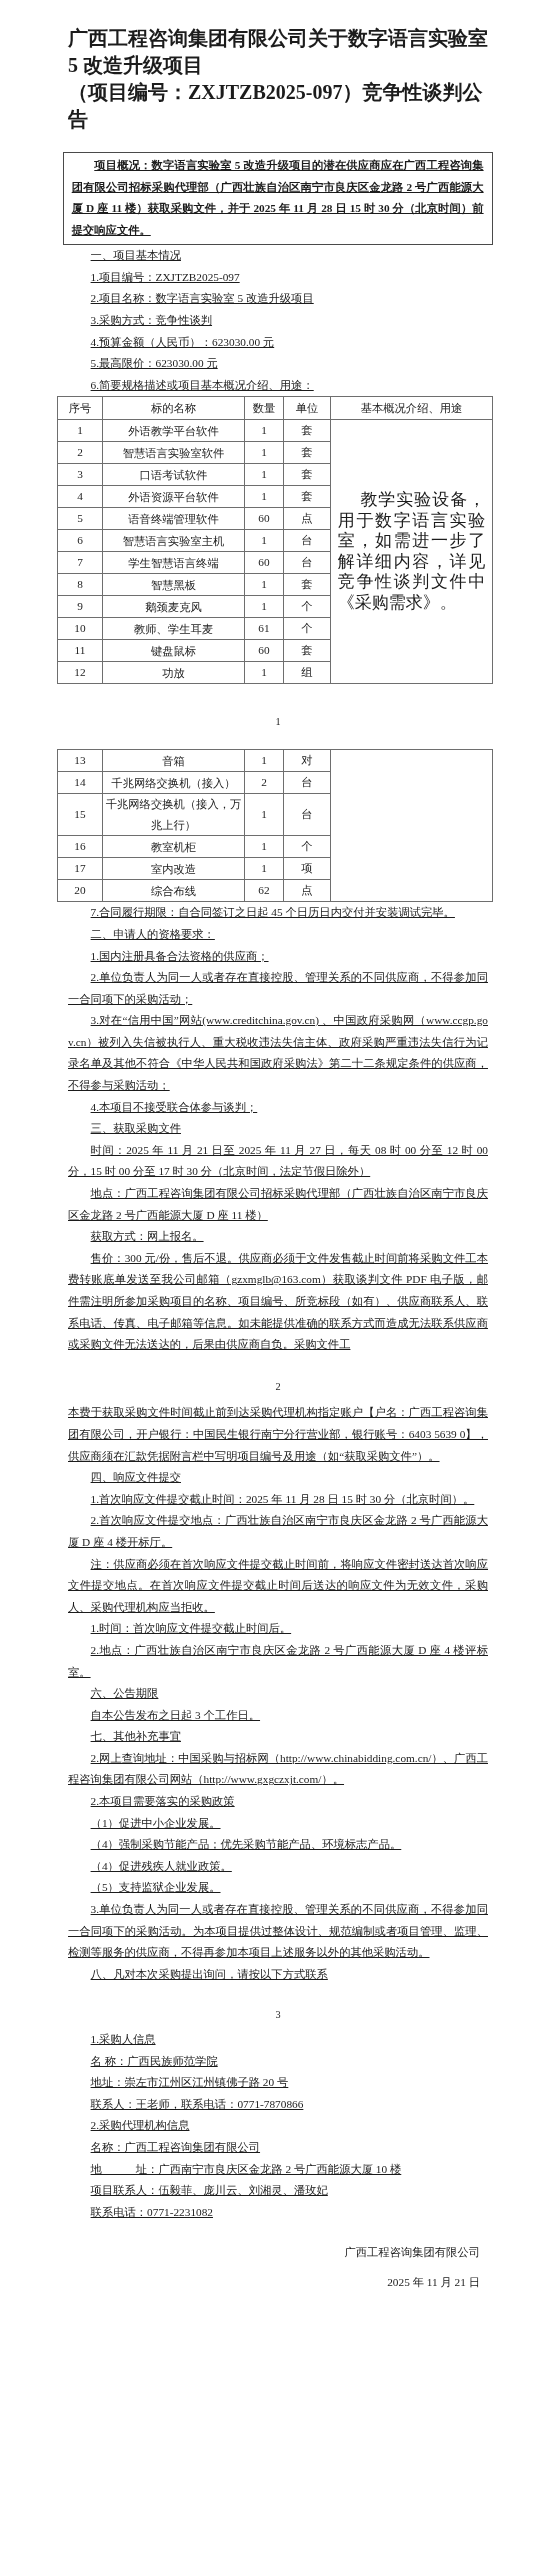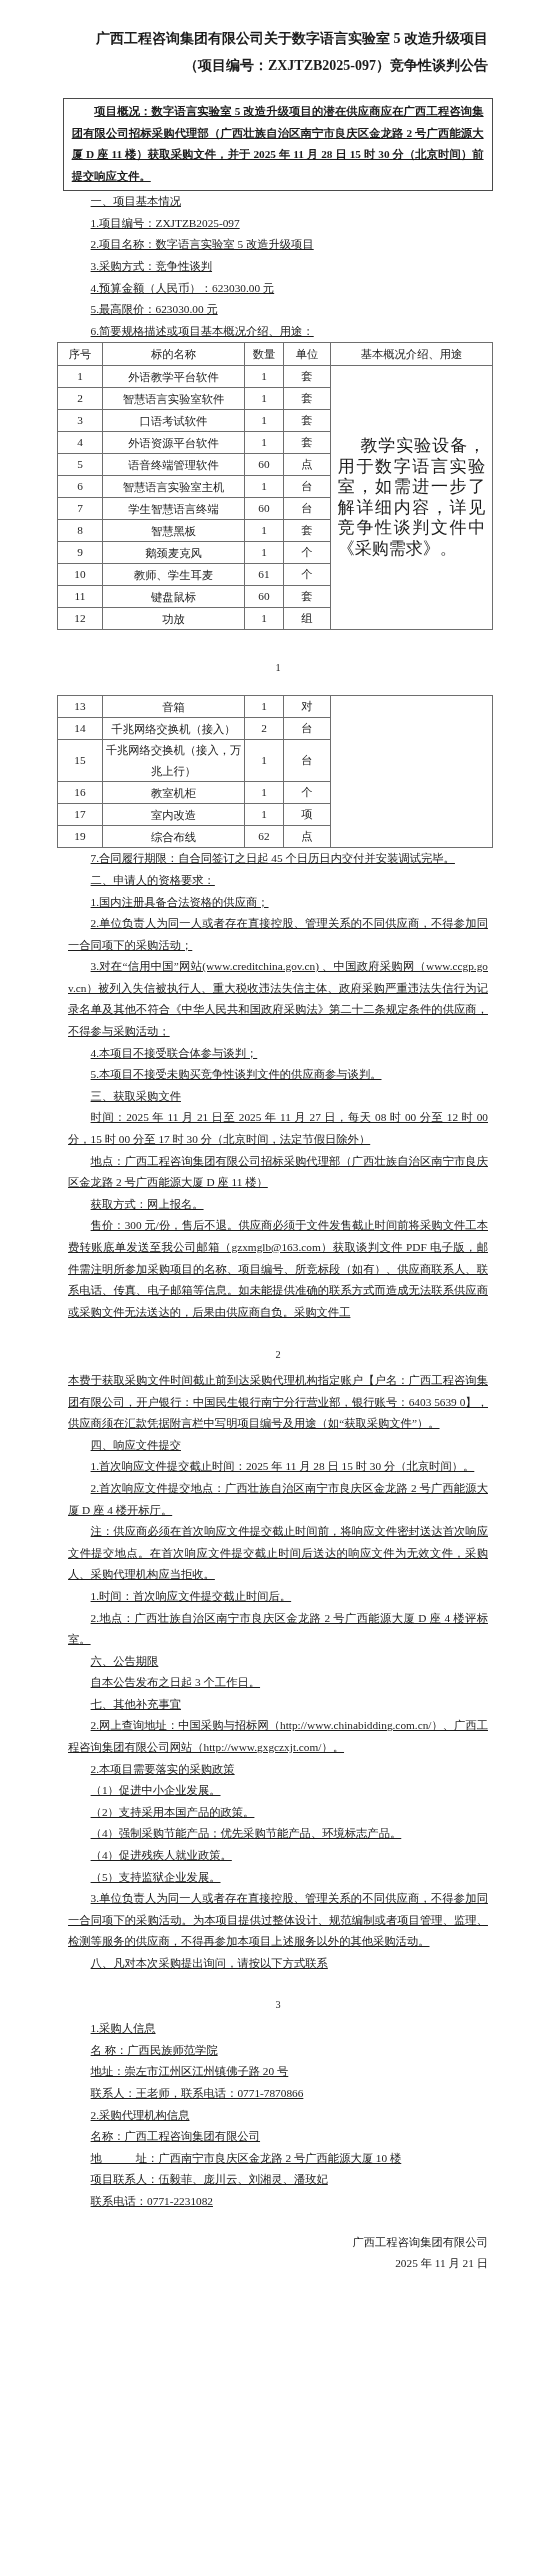--- a/index.html
+++ b/index.html
@@ -7,23 +7,23 @@
   .doc {
     box-sizing: border-box;
     width: 548px;
     padding: 25px 60px 30px 68px;
     font-family: "Liberation Serif", "DejaVu Serif", serif;
     font-size: 11.3px;
     color: #1c1c1c;
     background: #ffffff;
   }
   .title {
-    text-align: right;
+    text-align: left;
     font-weight: bold;
-    font-size: 14px;
+    font-size: 20px;
     line-height: 27px;
     margin: 0 0 19px 0;
   }
   .box {
     border: 0.7px solid #4a4a4a;
     margin-left: -5.5px;
     margin-right: -4.8px;
     padding: 2.1px 8.2px 2.7px 8.2px;
     font-weight: bold;
   }
@@ -71,21 +71,21 @@
   .pagenum {
     text-align: center;
     line-height: 22px;
     font-size: 10.3px;
     text-indent: 0;
   }
   .pn1 { margin-top: 27px; margin-bottom: 4.1px; }
   .pn2 { margin-top: 20.5px; margin-bottom: 4.1px; }
   .pn3 { margin-top: 19px; margin-bottom: 2.7px; }
   .sig {
-    margin: 0;
+    margin: 8px;
     line-height: 21.6px;
     text-align: right;
     text-indent: 0;
   }
   .sig-block { margin-top: 19px; }
   .spacer { height: 341px; }
   .mt-table2 { margin-top: 16px; }
 </style>
 </head>
 <body>
@@ -239,36 +239,35 @@
         <td>1</td>
         <td>个</td>
       </tr>
       <tr>
         <td>17</td>
         <td class="name">室内改造</td>
         <td>1</td>
         <td>项</td>
       </tr>
       <tr>
-        <td>19</td>
+        <td>20</td>
         <td class="name">综合布线</td>
         <td>62</td>
         <td>点</td>
       </tr>
     </tbody>
   </table>
 
   <p class="p">7.合同履行期限：自合同签订之日起 45 个日历日内交付并安装调试完毕。</p>
 
   <p class="p">二、申请人的资格要求：</p>
   <p class="p">1.国内注册具备合法资格的供应商；</p>
   <p class="p">2.单位负责人为同一人或者存在直接控股、管理关系的不同供应商，不得参加同一合同项下的采购活动；</p>
   <p class="p">3.对在“信用中国”网站(www.creditchina.gov.cn) 、中国政府采购网（www.ccgp.gov.cn）被列入失信被执行人、重大税收违法失信主体、政府采购严重违法失信行为记录名单及其他不符合《中华人民共和国政府采购法》第二十二条规定条件的供应商，不得参与采购活动；</p>
   <p class="p">4.本项目不接受联合体参与谈判；</p>
-  <p class="p">5.本项目不接受未购买竞争性谈判文件的供应商参与谈判。</p>
 
   <p class="p">三、获取采购文件</p>
   <p class="p">时间：2025 年 11 月 21 日至 2025 年 11 月 27 日，每天 08 时 00 分至 12 时 00 分，15 时 00 分至 17 时 30 分（北京时间，法定节假日除外）</p>
   <p class="p">地点：广西工程咨询集团有限公司招标采购代理部（广西壮族自治区南宁市良庆区金龙路 2 号广西能源大厦 D 座 11 楼）</p>
   <p class="p">获取方式：网上报名。</p>
   <p class="p">售价：300 元/份，售后不退。供应商必须于文件发售截止时间前将采购文件工本费转账底单发送至我公司邮箱（gzxmglb@163.com）获取谈判文件 PDF 电子版，邮件需注明所参加采购项目的名称、项目编号、所竞标段（如有）、供应商联系人、联系电话、传真、电子邮箱等信息。如未能提供准确的联系方式而造成无法联系供应商或采购文件无法送达的，后果由供应商自负。采购文件工</p>
 
   <div class="pagenum pn2">2</div>
 
   <p class="p flush">本费于获取采购文件时间截止前到达采购代理机构指定账户【户名：广西工程咨询集团有限公司，开户银行：中国民生银行南宁分行营业部，银行账号：6403 5639 0】，供应商须在汇款凭据附言栏中写明项目编号及用途（如“获取采购文件”）。</p>
@@ -281,21 +280,20 @@
   <p class="p">1.时间：首次响应文件提交截止时间后。</p>
   <p class="p">2.地点：广西壮族自治区南宁市良庆区金龙路 2 号广西能源大厦 D 座 4 楼评标室。</p>
 
   <p class="p">六、公告期限</p>
   <p class="p">自本公告发布之日起 3 个工作日。</p>
 
   <p class="p">七、其他补充事宜</p>
   <p class="p">2.网上查询地址：中国采购与招标网（http://www.chinabidding.com.cn/）、广西工程咨询集团有限公司网站（http://www.gxgczxjt.com/）。</p>
   <p class="p">2.本项目需要落实的采购政策</p>
   <p class="p">（1）促进中小企业发展。</p>
-  <p class="p">（2）支持采用本国产品的政策。</p>
   <p class="p">（4）强制采购节能产品；优先采购节能产品、环境标志产品。</p>
   <p class="p">（4）促进残疾人就业政策。</p>
   <p class="p">（5）支持监狱企业发展。</p>
   <p class="p">3.单位负责人为同一人或者存在直接控股、管理关系的不同供应商，不得参加同一合同项下的采购活动。为本项目提供过整体设计、规范编制或者项目管理、监理、检测等服务的供应商，不得再参加本项目上述服务以外的其他采购活动。</p>
 
   <p class="p">八、凡对本次采购提出询问，请按以下方式联系</p>
 
   <div class="pagenum pn3">3</div>
 
   <p class="p">1.采购人信息</p>

